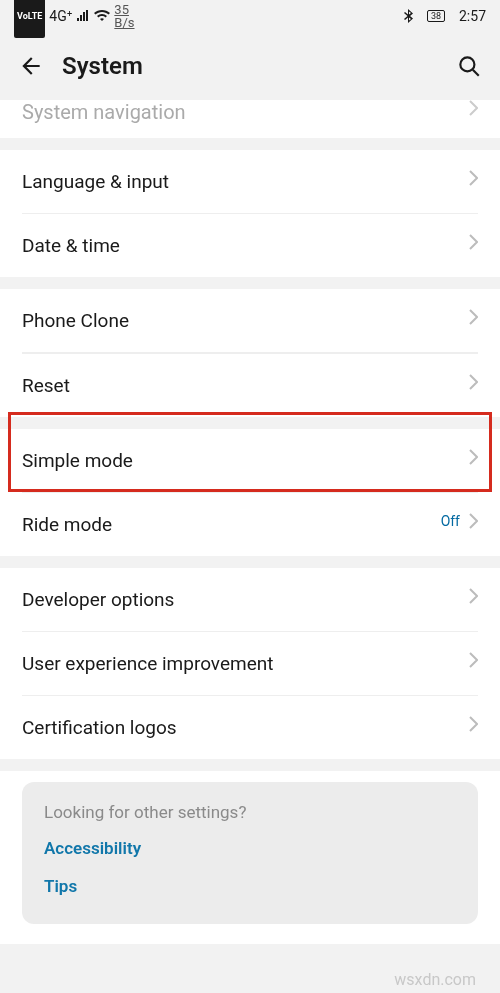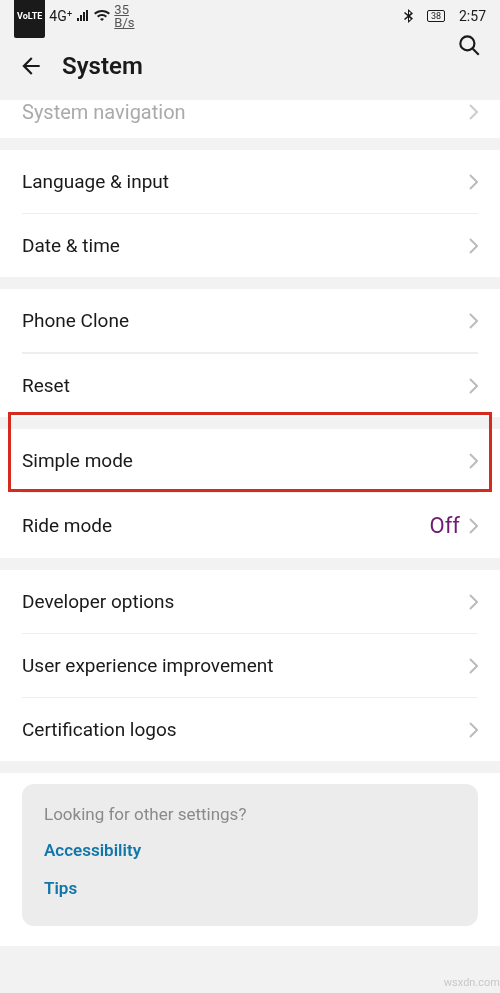--- a/index.html
+++ b/index.html
@@ -35,38 +35,39 @@
       border: 1px solid #1a1a1a;
       border-radius: 2px;
       padding: 0 3px;
       font-size: 9px;
     }
 
     .header {
       height: 68px;
       background: #f2f2f2;
       display: flex;
+      align-items: center;
       justify-content: space-between;
       padding: 0 18px;
     }
     .header-left { display: flex; align-items: center; gap: 18px; }
     .page-title { font-size: 24px; font-weight: 600; }
 
     .content { background: #f2f2f2; }
     .group { background: #fff; margin-bottom: 12px; }
     .item {
       display: flex;
-      align-items: center;
+      align-items: flex-start;
       justify-content: space-between;
       padding: 20px 22px;
       position: relative;
       background: #fff;
     }
     .item-label { font-size: 19px; color: #1a1a1a; }
-    .item-value { font-size: 22px; color: #701a75; margin-right: 8px; }
+    .item-value { font-size: 14px; color: #0369a1; margin-right: 8px; }
     .item-right { display: flex; align-items: center; }
     .divider {
       height: 1px;
       background: #eee;
       margin: 0 22px;
     }
     .cut-item .item-label { color: #aaa; font-size: 20px; }
     .cut-item { padding-top: 0px; padding-bottom: 14px; }
 
     .highlight-box {
@@ -82,22 +83,22 @@
       margin: 10px 22px 0 22px;
       padding: 20px 22px 10px 22px;
       border-radius: 12px;
     }
     .tips-title { font-size: 17px; color: #8a8a8a; margin-bottom: 16px; }
     .tips-link { font-size: 17px; font-weight: 600; color: #1177aa; margin-bottom: 18px; }
 
     .watermark {
       position: absolute;
       bottom: 4px;
-      right: 0;
-      font-size: 11px;
+      right: 24px;
+      font-size: 16px;
       color: #c8c8c8;
     }
     svg { display: block; }
   </style>
 </head>
 <body>
 
 <div class="status-bar">
   <div class="status-left">
     <span class="volte-badge">VoLTE</span>

